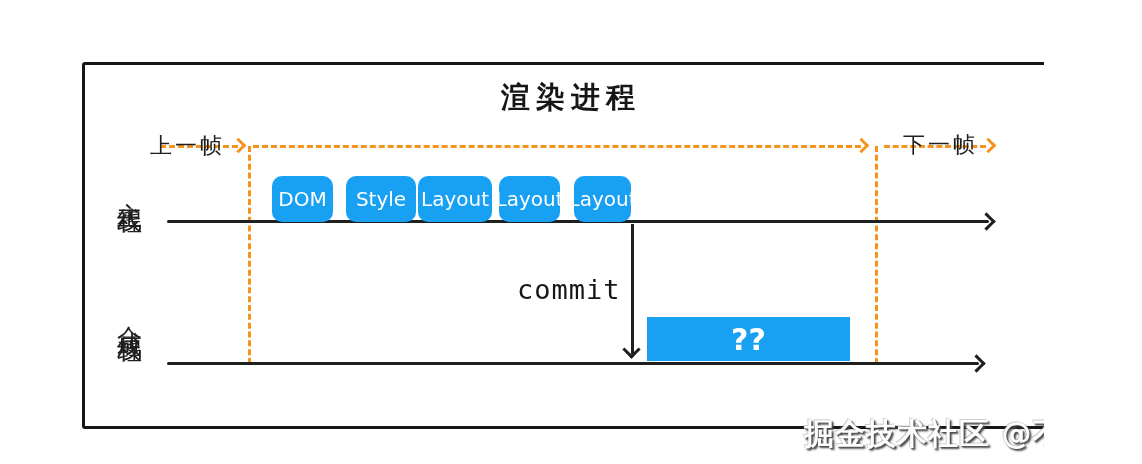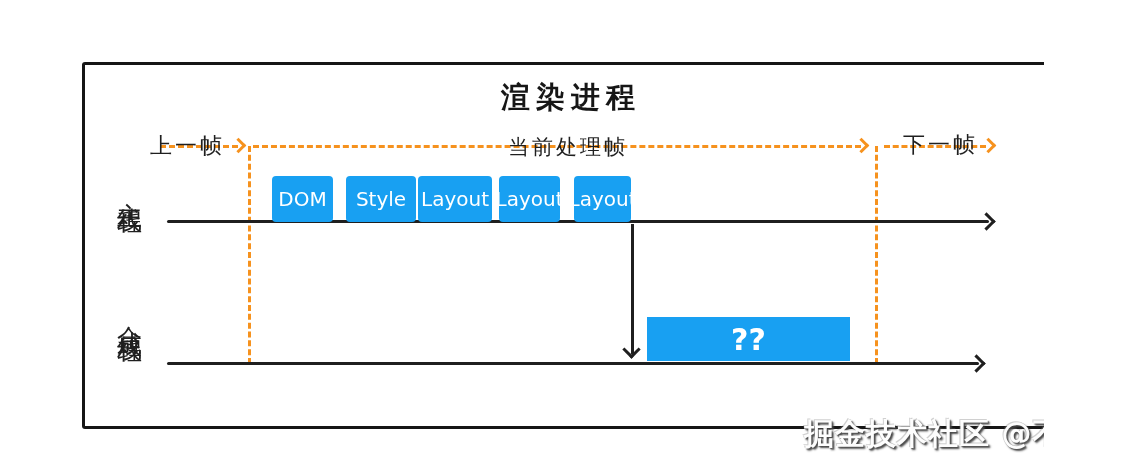--- a/index.html
+++ b/index.html
@@ -111,21 +111,21 @@
   .stage {
     position: absolute;
     top: 176px;
     height: 46px;
     background: #18A0F2;
     color: #ffffff;
     font-size: 20px;
     display: flex;
     align-items: center;
     justify-content: center;
-    border-radius: 4px;
+    border-radius: 10px;
   }
   #stage-dom    { left: 272px; width: 61px; }
   #stage-style  { left: 346px; width: 70px; text-align: right; }
   #stage-layout { left: 418px; width: 74px; }
   #stage-layer  { left: 499px; width: 61px; }
   #stage-paint  { left: 574px; width: 57px; }
 
   
   #commit-line {
     position: absolute;
@@ -184,38 +184,38 @@
 
   <div class="dash-h" id="dash-prev"></div>
   <div class="chev" id="chev-prev"></div>
   <div class="frame-label" id="label-prev">上一帧</div>
 
   <div class="dash-v" id="vline-start"></div>
   <div class="dash-v" id="vline-end"></div>
 
   <div class="dash-h" id="dash-current"></div>
   <div class="chev" id="chev-current"></div>
-  <div class="frame-label" id="label-current">当前处理帧</div>
 
   <div class="dash-h" id="dash-next"></div>
   <div class="chev" id="chev-next"></div>
   <div class="frame-label" id="label-next">下一帧</div>
 
   <div class="thread-label" id="main-thread-label">主线程</div>
   <div class="solid-line" id="main-line"></div>
   <div class="chev black" id="chev-main"></div>
 
   <div class="stage" id="stage-dom">DOM</div>
   <div class="stage" id="stage-style">Style</div>
   <div class="stage" id="stage-layout">Layout</div>
   <div class="stage" id="stage-layer">Layout</div>
   <div class="stage" id="stage-paint">Layout</div>
 
   <div id="commit-line"></div>
   <div class="chev black down" id="chev-commit"></div>
+  <div id="commit-label">commit</div>
 
   <div class="thread-label" id="comp-thread-label">合成线程</div>
   <div class="solid-line" id="comp-line"></div>
   <div class="chev black" id="chev-comp"></div>
 
   <div id="pending-box">??</div>
 
   <div id="watermark">掘金技术社区 @不要想太多</div>
 
 </div>

